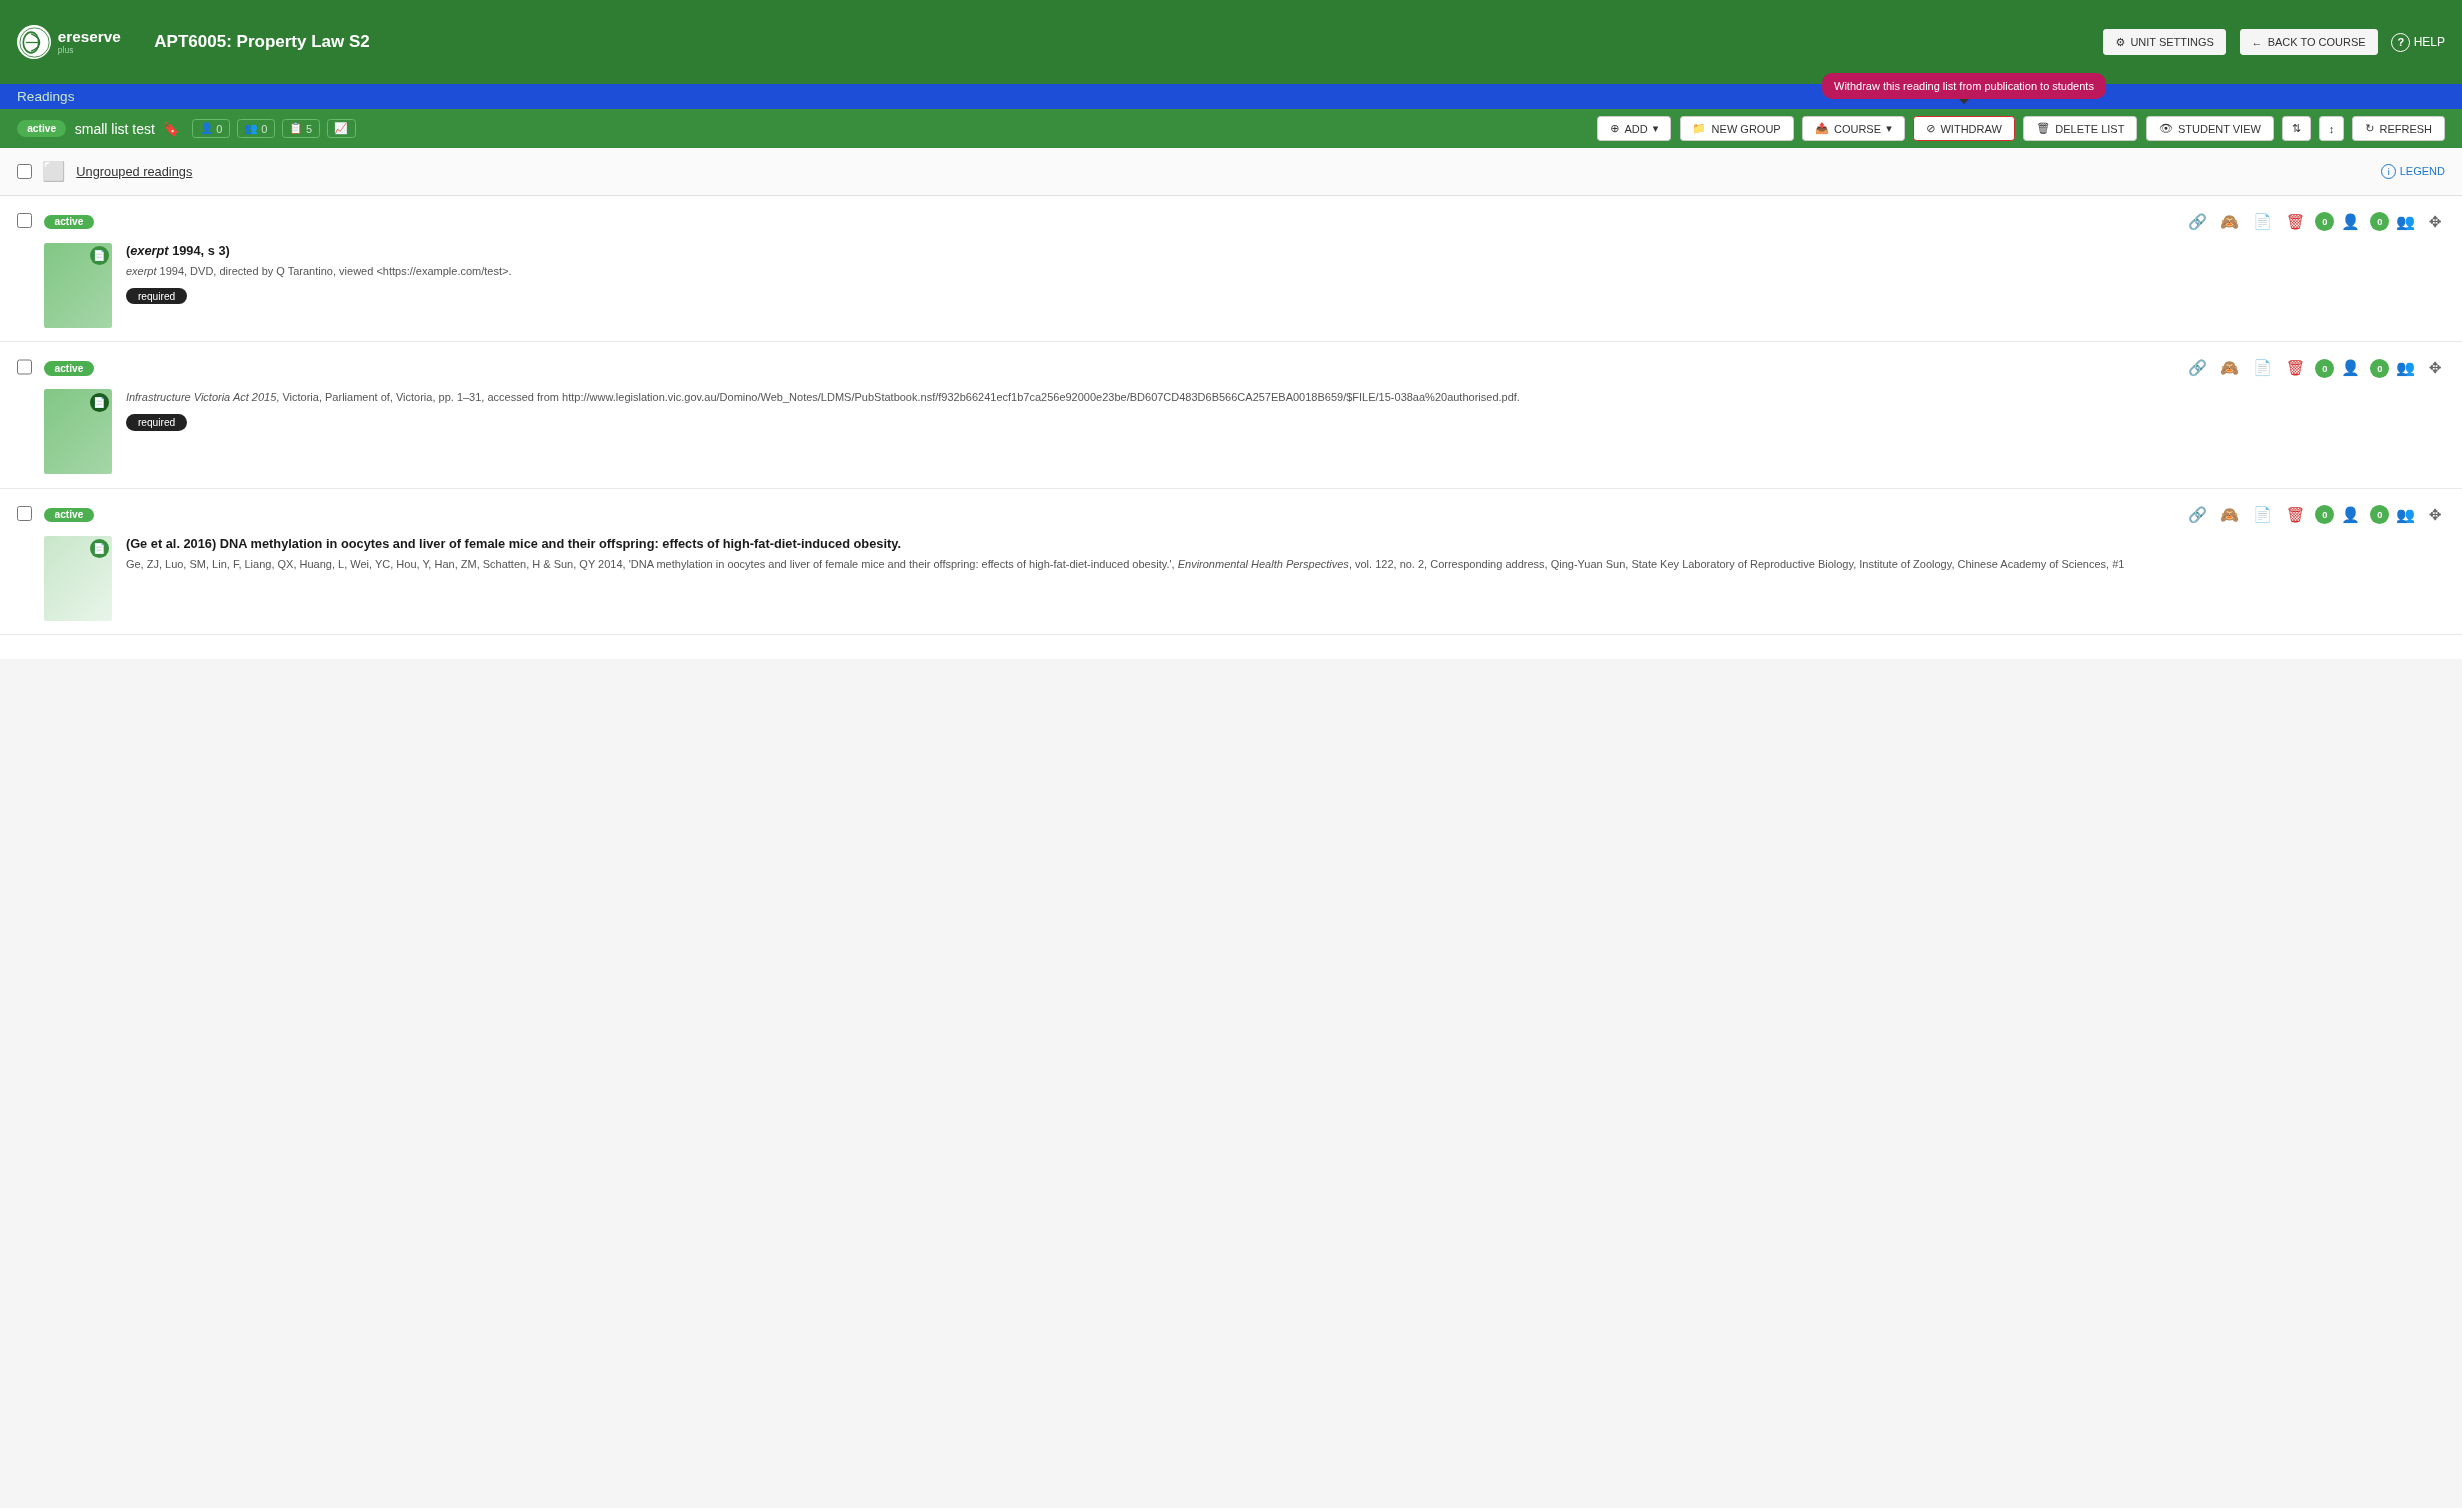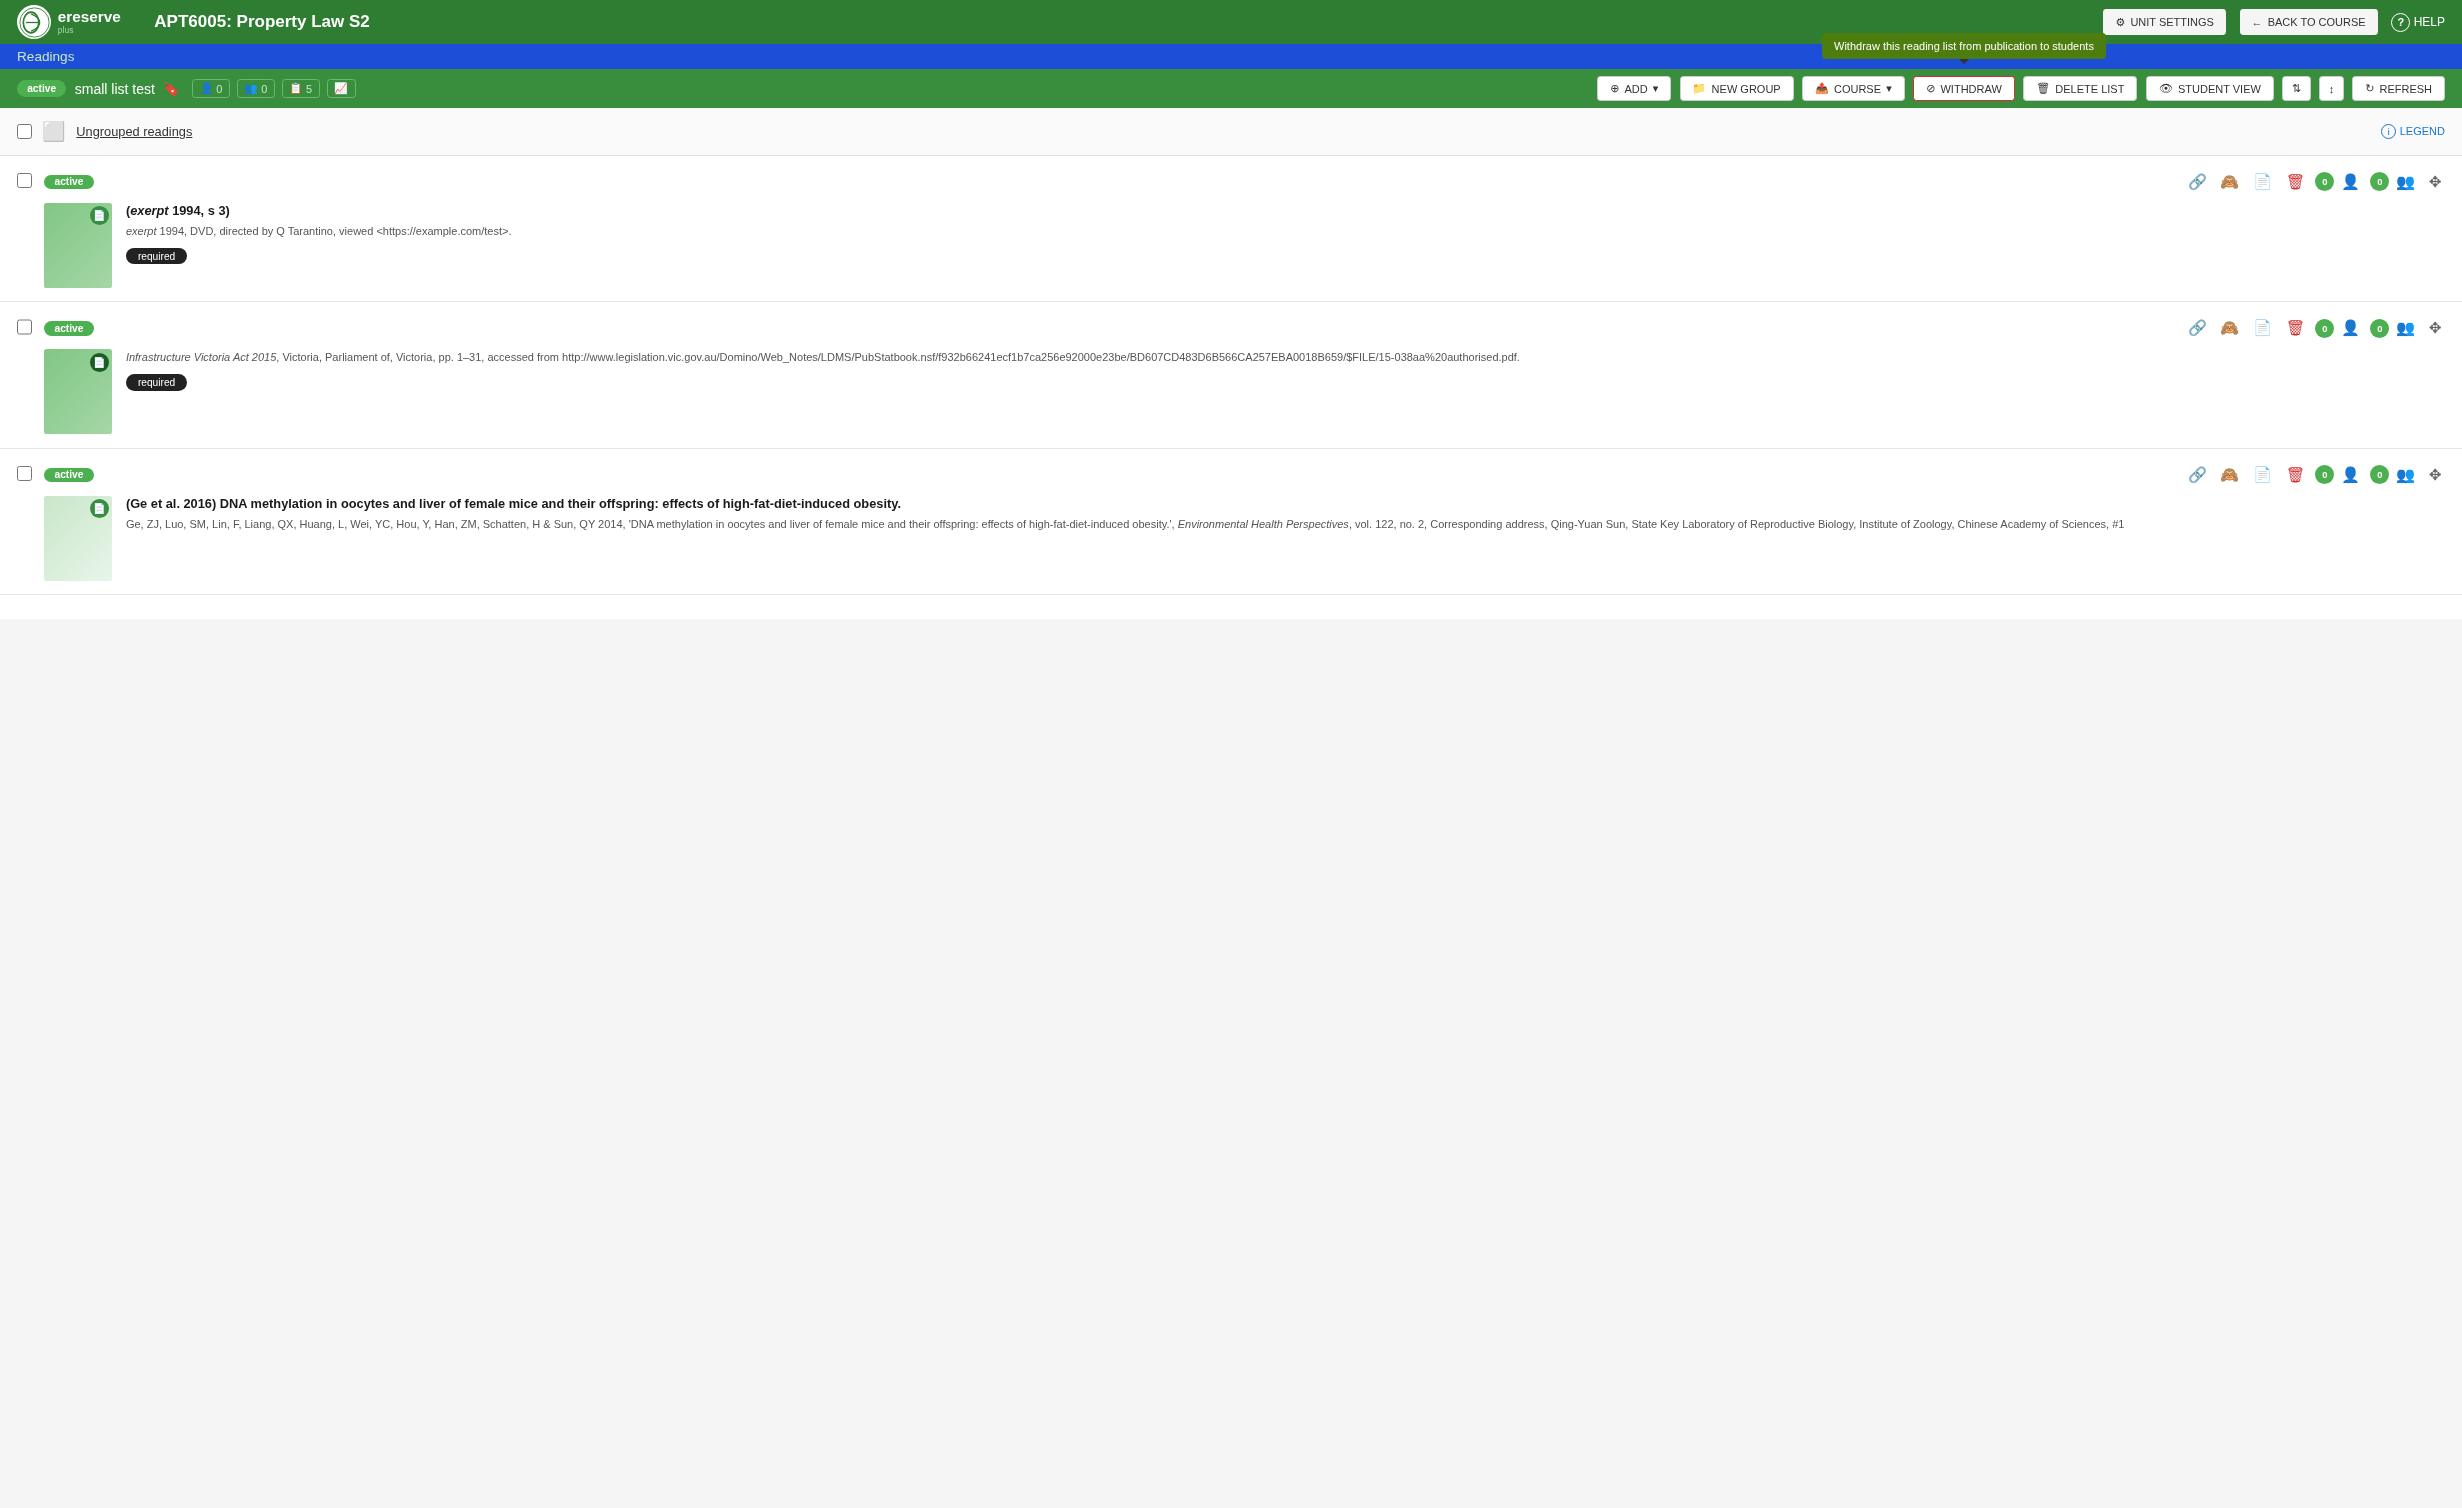--- a/index.html
+++ b/index.html
@@ -2,21 +2,21 @@
 <html style="font-size:13.6px"><head>
   <meta charset="utf-8">
   <style>
     * { box-sizing: border-box; margin: 0; padding: 0; }
     body { font-family: Arial, sans-serif; font-size: 12px; background: #f5f5f5; }
 
     
     .header {
       background: #2e7d32;
       color: white;
-      padding: 5px 17px;
+      padding: 25px 17px;
       display: flex;
       align-items: center;
       gap: 13.6px;
     }
     .logo-area {
       display: flex;
       align-items: center;
       gap: 6.8px;
     }
     .logo-circle {
@@ -112,24 +112,24 @@
 
     
     .tooltip-container {
       position: relative;
     }
     .tooltip-popup {
       position: absolute;
       top: -43px;
       left: 50%;
       transform: translateX(-50%);
-      background: #4d7c0f;
+      background: #be185d;
       color: white;
       padding: 6.8px 12px;
-      border-radius: 4px;
+      border-radius: 10px;
       font-size: 11px;
       white-space: nowrap;
       z-index: 100;
       pointer-events: none;
     }
     .tooltip-popup::after {
       content: '';
       position: absolute;
       bottom: -5.1px;
       left: 50%;

